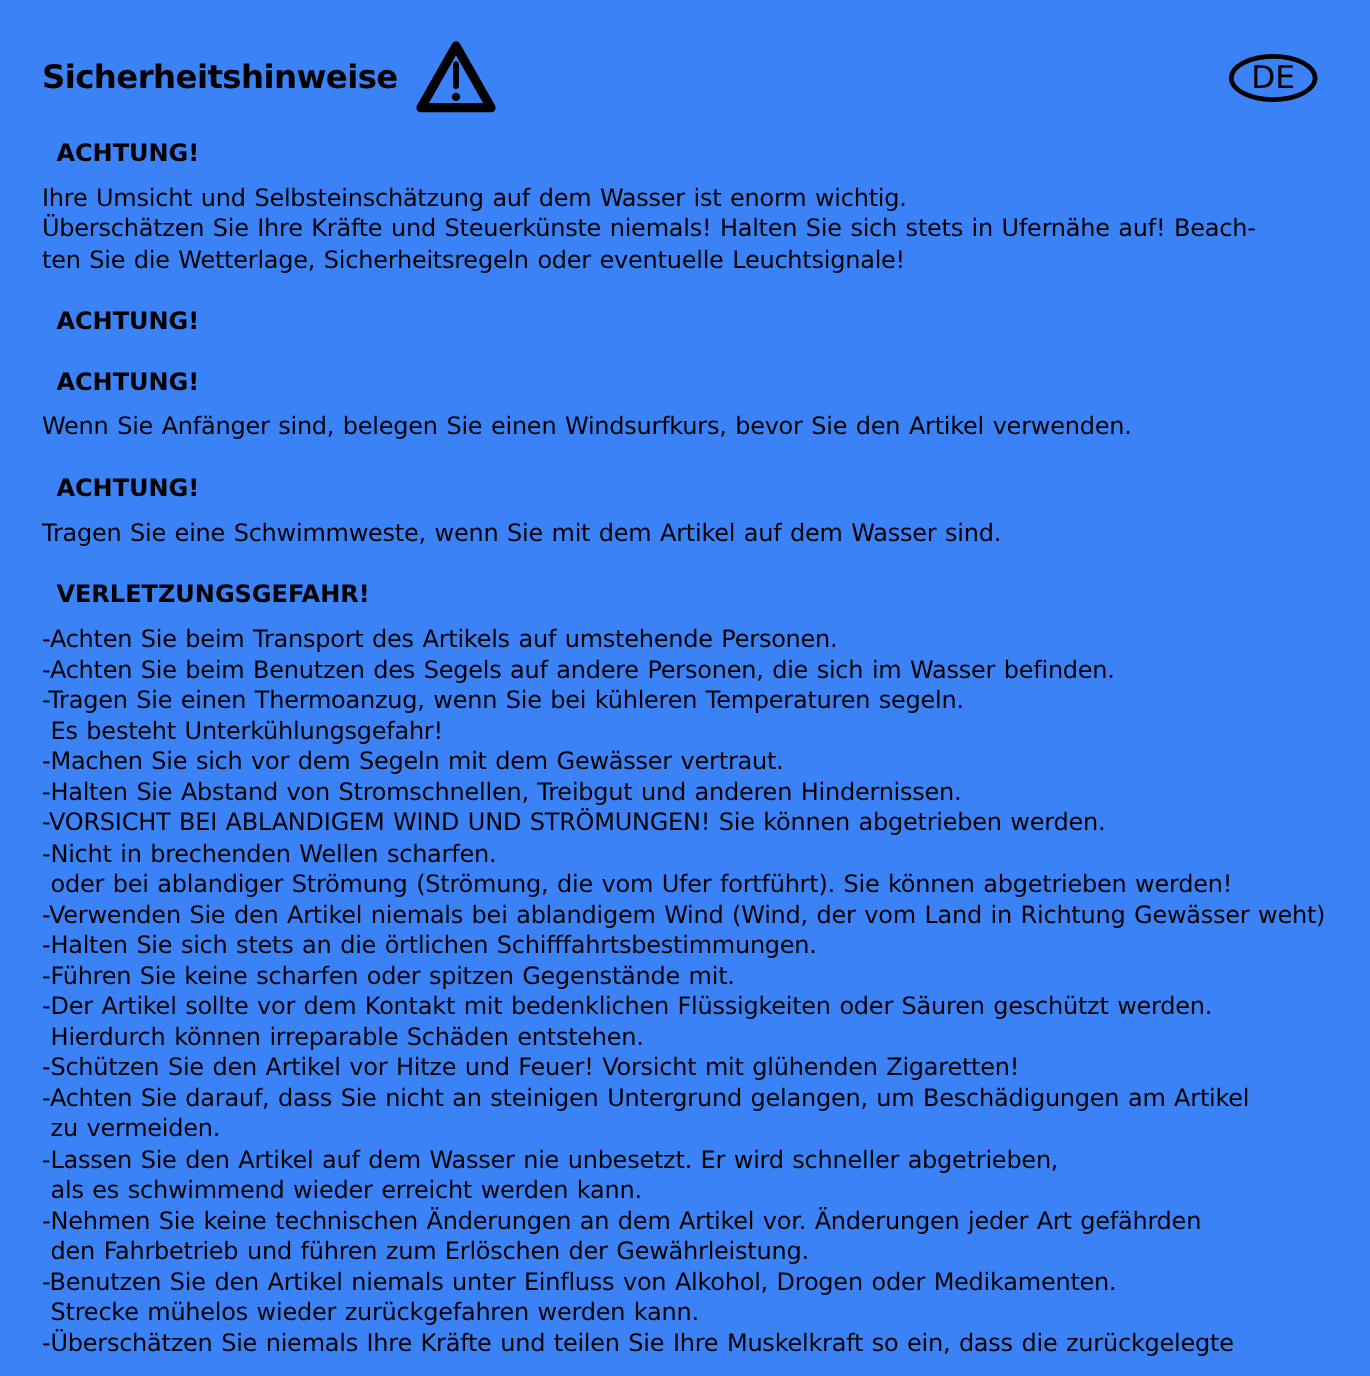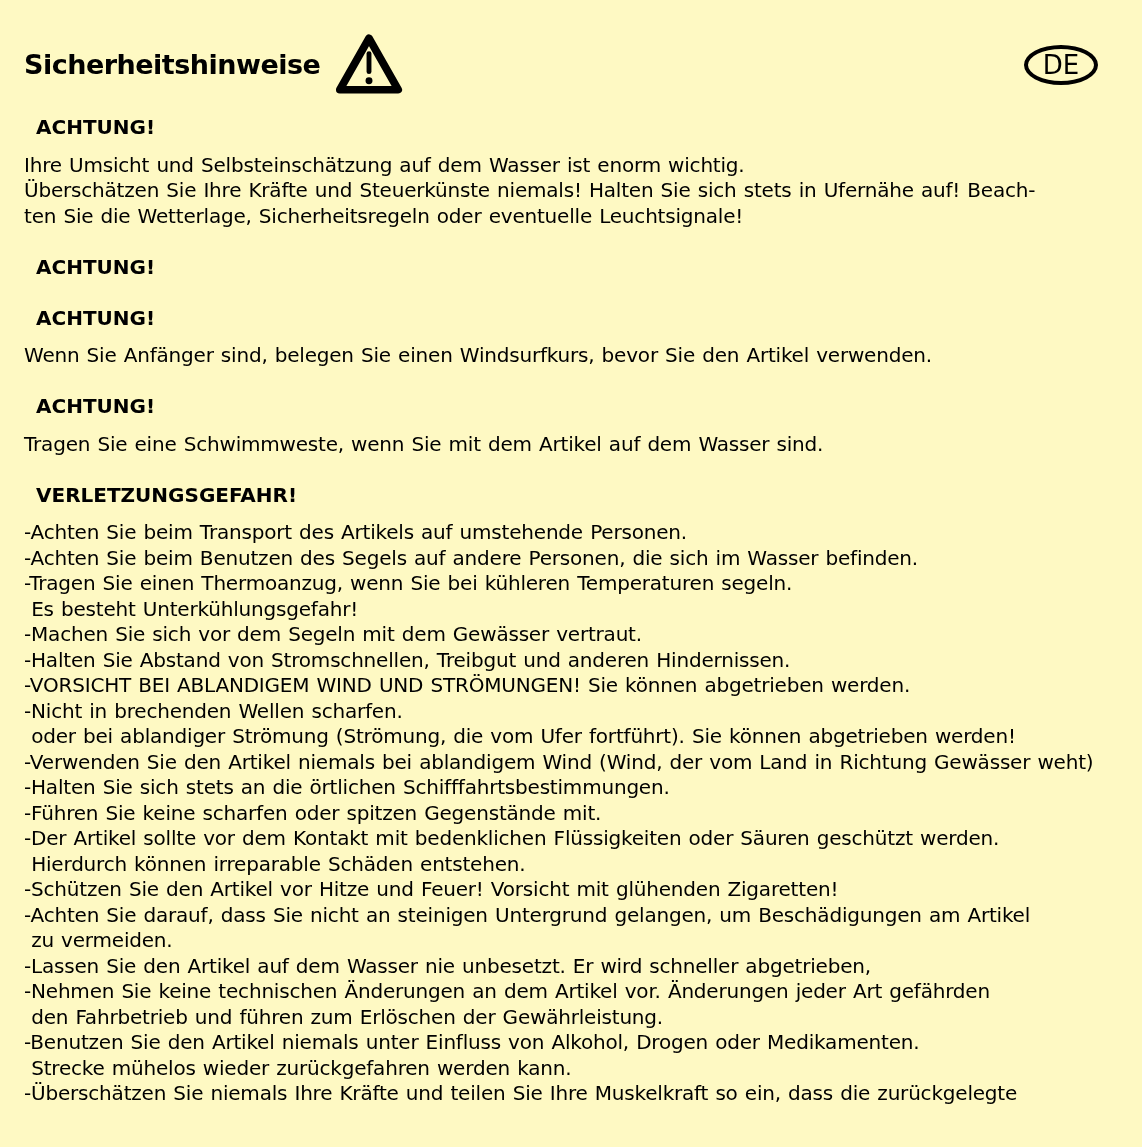--- a/index.html
+++ b/index.html
@@ -6,23 +6,23 @@
     margin: 0;
     padding: 0;
     background: #ffffff;
     color: #000000;
     font-family: "DejaVu Sans", "Liberation Sans", sans-serif;
   }
   .page {
     position: relative;
     width: 1142px;
     height: 1147px;
-    background: #fef9c3;
+    background: #3b82f6;
     box-sizing: border-box;
-    padding: 0 24px;
+    padding: 0 35px;
     overflow: hidden;
   }
   .header {
     display: flex;
     align-items: center;
     margin-top: 30px;
     height: 68px;
   }
   .page-title {
     font-size: 27px;
@@ -134,20 +134,21 @@
           <div class="line"> oder bei ablandiger Strömung (Strömung, die vom Ufer fortführt). Sie können abgetrieben werden!</div>
           <div class="line">-Verwenden Sie den Artikel niemals bei ablandigem Wind (Wind, der vom Land in Richtung Gewässer weht)</div>
           <div class="line">-Halten Sie sich stets an die örtlichen Schifffahrtsbestimmungen.</div>
           <div class="line">-Führen Sie keine scharfen oder spitzen Gegenstände mit.</div>
           <div class="line">-Der Artikel sollte vor dem Kontakt mit bedenklichen Flüssigkeiten oder Säuren geschützt werden.</div>
           <div class="line"> Hierdurch können irreparable Schäden entstehen.</div>
           <div class="line">-Schützen Sie den Artikel vor Hitze und Feuer! Vorsicht mit glühenden Zigaretten!</div>
           <div class="line">-Achten Sie darauf, dass Sie nicht an steinigen Untergrund gelangen, um Beschädigungen am Artikel</div>
           <div class="line"> zu vermeiden.</div>
           <div class="line">-Lassen Sie den Artikel auf dem Wasser nie unbesetzt. Er wird schneller abgetrieben,</div>
+          <div class="line"> als es schwimmend wieder erreicht werden kann.</div>
           <div class="line">-Nehmen Sie keine technischen Änderungen an dem Artikel vor. Änderungen jeder Art gefährden</div>
           <div class="line"> den Fahrbetrieb und führen zum Erlöschen der Gewährleistung.</div>
           <div class="line">-Benutzen Sie den Artikel niemals unter Einfluss von Alkohol, Drogen oder Medikamenten.</div>
           <div class="line"> Strecke mühelos wieder zurückgefahren werden kann.</div>
           <div class="line">-Überschätzen Sie niemals Ihre Kräfte und teilen Sie Ihre Muskelkraft so ein, dass die zurückgelegte</div>
         </div>
     </section>
   </div>
 
 </div>

